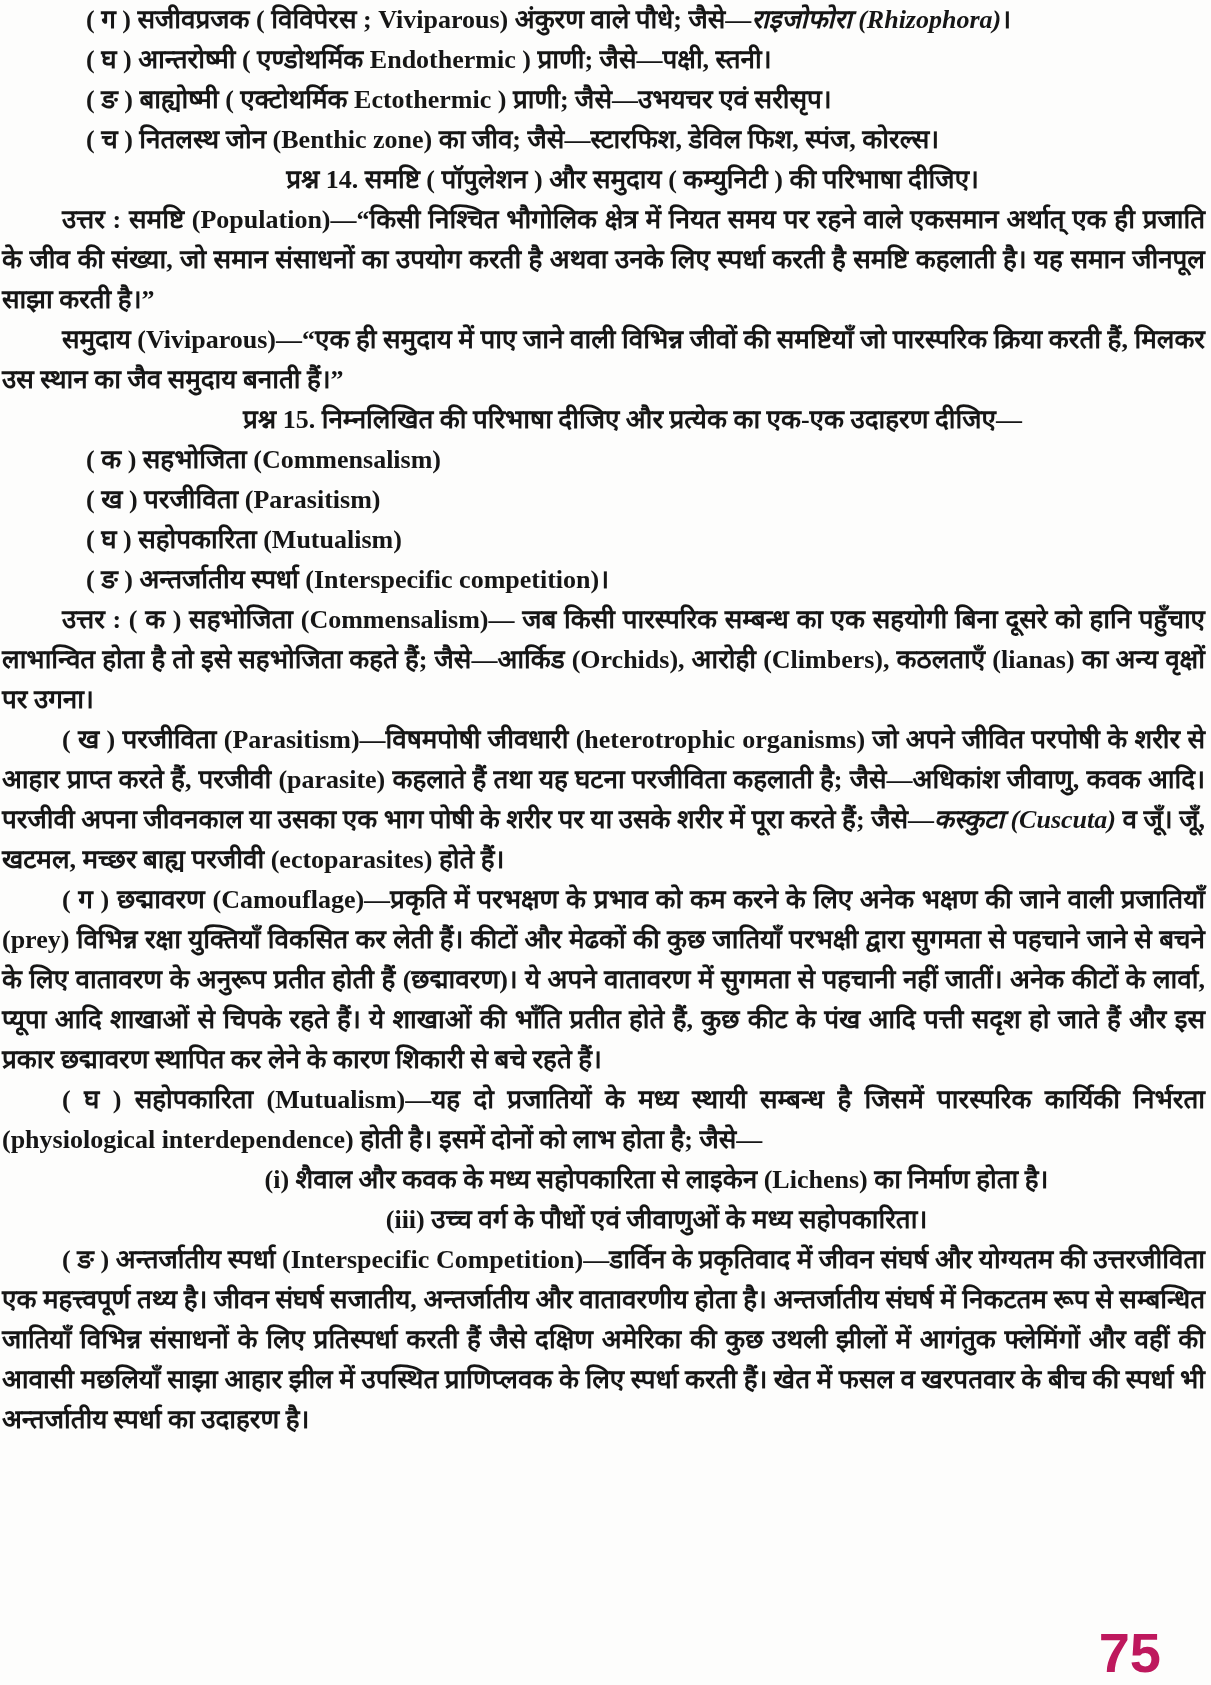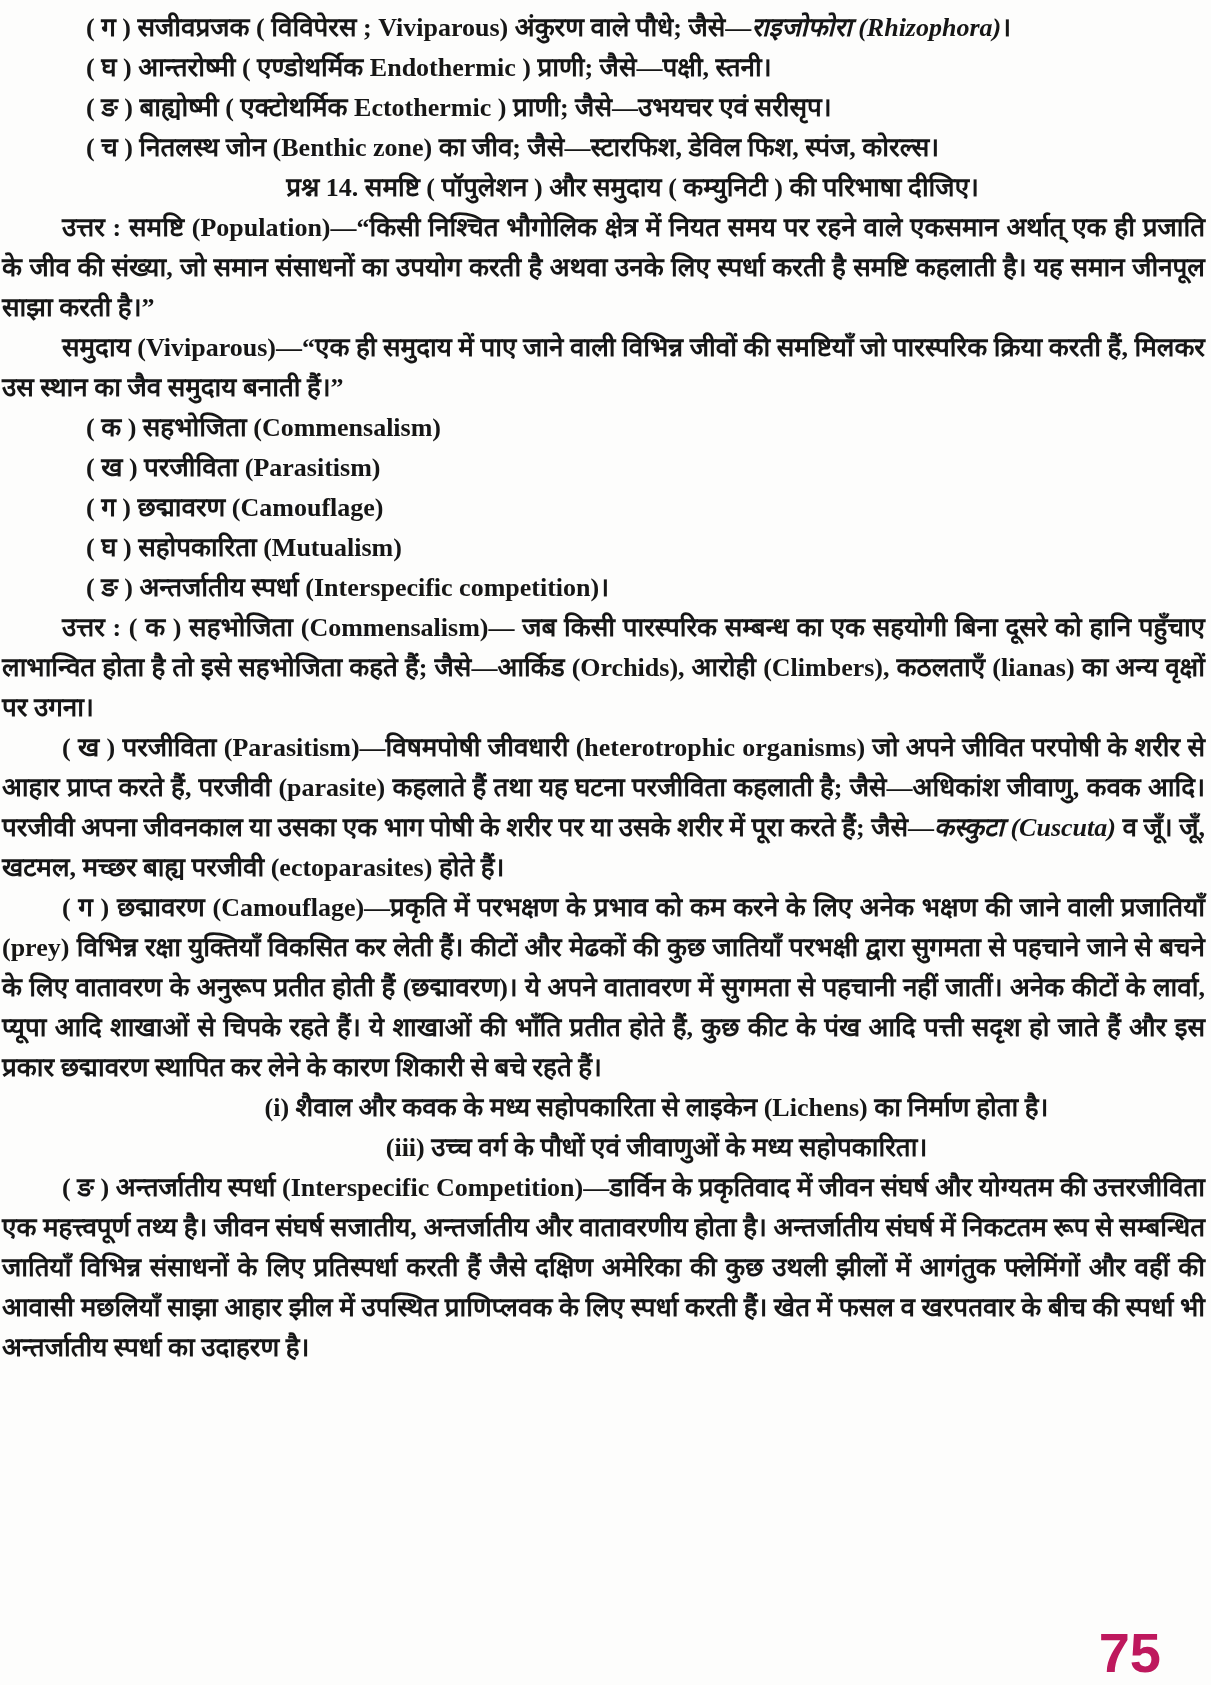--- a/index.html
+++ b/index.html
@@ -6,21 +6,21 @@
     margin: 0;
     padding: 0;
     background: #ffffff;
   }
   .page {
     position: relative;
     width: 1211px;
     height: 1685px;
     background: #fdfdfc;
     box-sizing: border-box;
-    padding: 8px 6px 0 2px;
+    padding: 0 6px 0 2px;
     overflow: hidden;
     font-family: "Liberation Serif", "DejaVu Serif", serif;
     font-weight: 700;
     color: #161616;
     font-size: 26px;
     line-height: 40px;
   }
   .page p {
     margin: 0;
   }
@@ -65,37 +65,38 @@
   <p class="item">( ङ ) बाह्योष्मी ( एक्टोथर्मिक Ectothermic ) प्राणी; जैसे—उभयचर एवं सरीसृप।</p>
 
   <p class="item">( च ) नितलस्थ जोन (Benthic zone) का जीव; जैसे—स्टारफिश, डेविल फिश, स्पंज, कोरल्स।</p>
 
   <p class="question">प्रश्न 14. समष्टि ( पॉपुलेशन ) और समुदाय ( कम्युनिटी ) की परिभाषा दीजिए।</p>
 
   <p class="para">उत्तर : समष्टि (Population)—“किसी निश्चित भौगोलिक क्षेत्र में नियत समय पर रहने वाले एकसमान अर्थात् एक ही प्रजाति के जीव की संख्या, जो समान संसाधनों का उपयोग करती है अथवा उनके लिए स्पर्धा करती है समष्टि कहलाती है। यह समान जीनपूल साझा करती है।”</p>
 
   <p class="para">समुदाय (Viviparous)—“एक ही समुदाय में पाए जाने वाली विभिन्न जीवों की समष्टियाँ जो पारस्परिक क्रिया करती हैं, मिलकर उस स्थान का जैव समुदाय बनाती हैं।”</p>
 
+  <p class="question">प्रश्न 15. निम्नलिखित की परिभाषा दीजिए और प्रत्येक का एक-एक उदाहरण दीजिए—</p>
 
   <p class="item">( क ) सहभोजिता (Commensalism)</p>
 
   <p class="item">( ख ) परजीविता (Parasitism)</p>
 
-  <p class="item">( ग ) छद्मावरण (Camouflage)</p>
 
   <p class="item">( घ ) सहोपकारिता (Mutualism)</p>
 
   <p class="item">( ङ ) अन्तर्जातीय स्पर्धा (Interspecific competition)।</p>
 
   <p class="para">उत्तर : ( क ) सहभोजिता (Commensalism)— जब किसी पारस्परिक सम्बन्ध का एक सहयोगी बिना दूसरे को हानि पहुँचाए लाभान्वित होता है तो इसे सहभोजिता कहते हैं; जैसे—आर्किड (Orchids), आरोही (Climbers), कठलताएँ (lianas) का अन्य वृक्षों पर उगना।</p>
 
   <p class="para"><span>( ख ) परजीविता (Parasitism)—विषमपोषी जीवधारी (heterotrophic organisms) जो अपने जीवित परपोषी के शरीर से आहार प्राप्त करते हैं, परजीवी (parasite) कहलाते हैं तथा यह घटना परजीविता कहलाती है; जैसे—अधिकांश जीवाणु, कवक आदि। परजीवी अपना जीवनकाल या उसका एक भाग पोषी के शरीर पर या उसके शरीर में पूरा करते हैं; जैसे—</span><span class="em-latin">कस्कुटा (Cuscuta)</span><span> व जूँ। जूँ, खटमल, मच्छर बाह्य परजीवी (ectoparasites) होते हैं।</span></p>
 
   <p class="para">( ग ) छद्मावरण (Camouflage)—प्रकृति में परभक्षण के प्रभाव को कम करने के लिए अनेक भक्षण की जाने वाली प्रजातियाँ (prey) विभिन्न रक्षा युक्तियाँ विकसित कर लेती हैं। कीटों और मेढकों की कुछ जातियाँ परभक्षी द्वारा सुगमता से पहचाने जाने से बचने के लिए वातावरण के अनुरूप प्रतीत होती हैं (छद्मावरण)। ये अपने वातावरण में सुगमता से पहचानी नहीं जातीं। अनेक कीटों के लार्वा, प्यूपा आदि शाखाओं से चिपके रहते हैं। ये शाखाओं की भाँति प्रतीत होते हैं, कुछ कीट के पंख आदि पत्ती सदृश हो जाते हैं और इस प्रकार छद्मावरण स्थापित कर लेने के कारण शिकारी से बचे रहते हैं।</p>
 
+  <p class="para">( घ ) सहोपकारिता (Mutualism)—यह दो प्रजातियों के मध्य स्थायी सम्बन्ध है जिसमें पारस्परिक कार्यिकी निर्भरता (physiological interdependence) होती है। इसमें दोनों को लाभ होता है; जैसे—</p>
 
   <p class="subitem">(i) शैवाल और कवक के मध्य सहोपकारिता से लाइकेन (Lichens) का निर्माण होता है।</p>
 
 
   <p class="subitem">(iii) उच्च वर्ग के पौधों एवं जीवाणुओं के मध्य सहोपकारिता।</p>
 
 
   <p class="para">( ङ ) अन्तर्जातीय स्पर्धा (Interspecific Competition)—डार्विन के प्रकृतिवाद में जीवन संघर्ष और योग्यतम की उत्तरजीविता एक महत्त्वपूर्ण तथ्य है। जीवन संघर्ष सजातीय, अन्तर्जातीय और वातावरणीय होता है। अन्तर्जातीय संघर्ष में निकटतम रूप से सम्बन्धित जातियाँ विभिन्न संसाधनों के लिए प्रतिस्पर्धा करती हैं जैसे दक्षिण अमेरिका की कुछ उथली झीलों में आगंतुक फ्लेमिंगों और वहीं की आवासी मछलियाँ साझा आहार झील में उपस्थित प्राणिप्लवक के लिए स्पर्धा करती हैं। खेत में फसल व खरपतवार के बीच की स्पर्धा भी अन्तर्जातीय स्पर्धा का उदाहरण है।</p>
 
   <div class="page-number" style="color: #be185d;">75</div>

